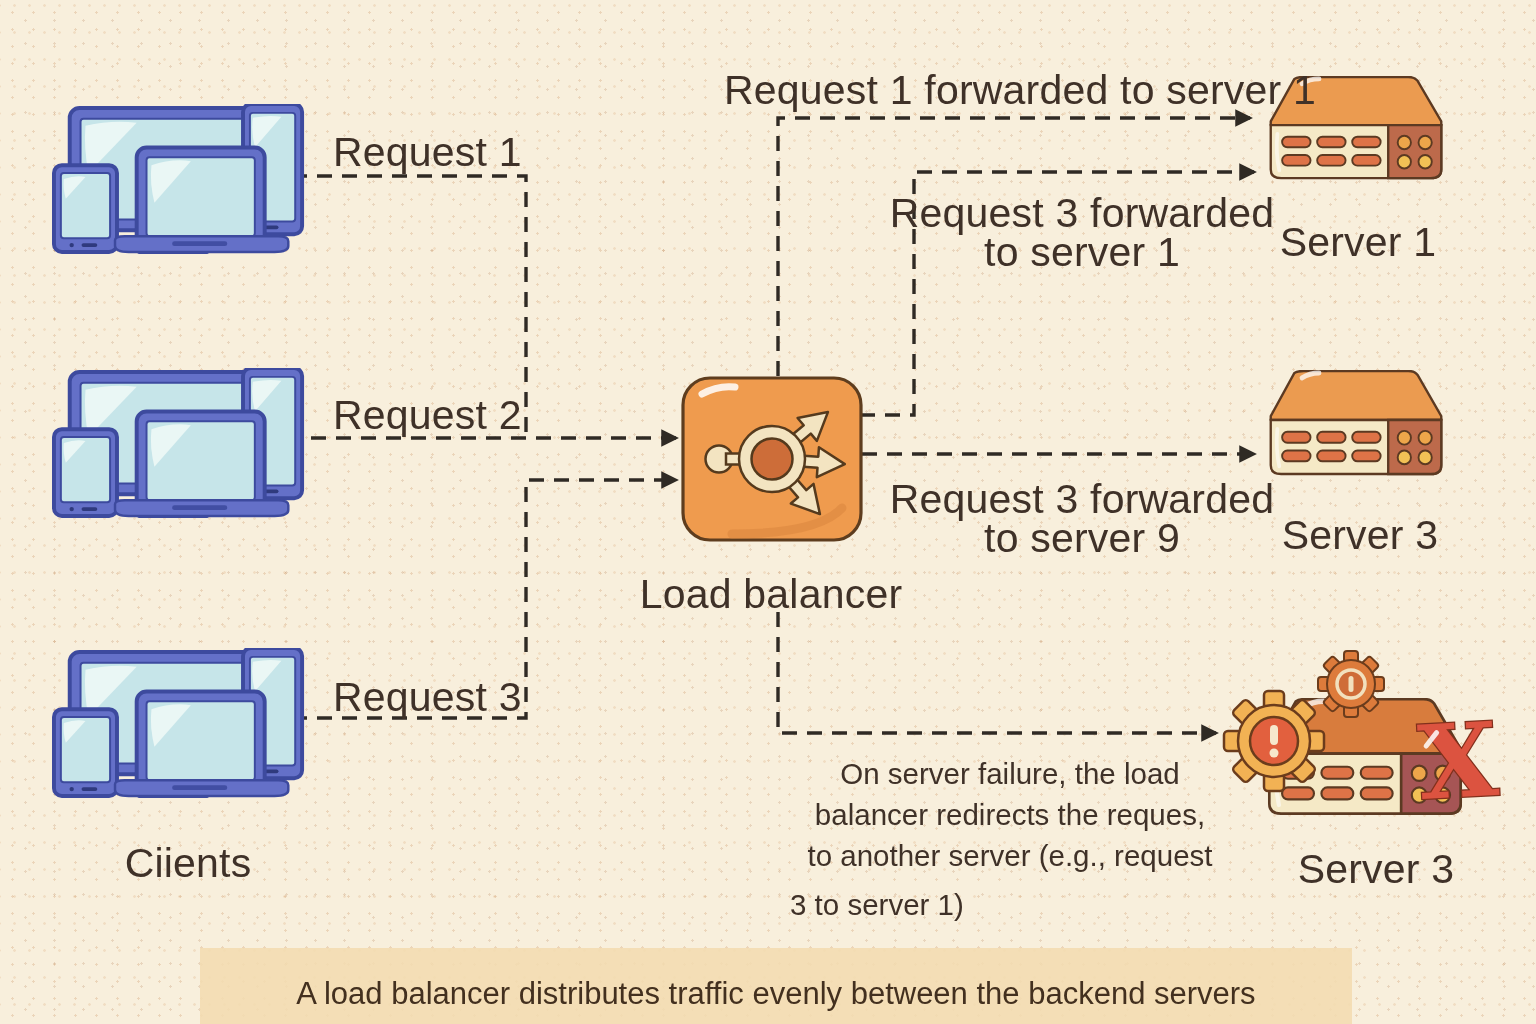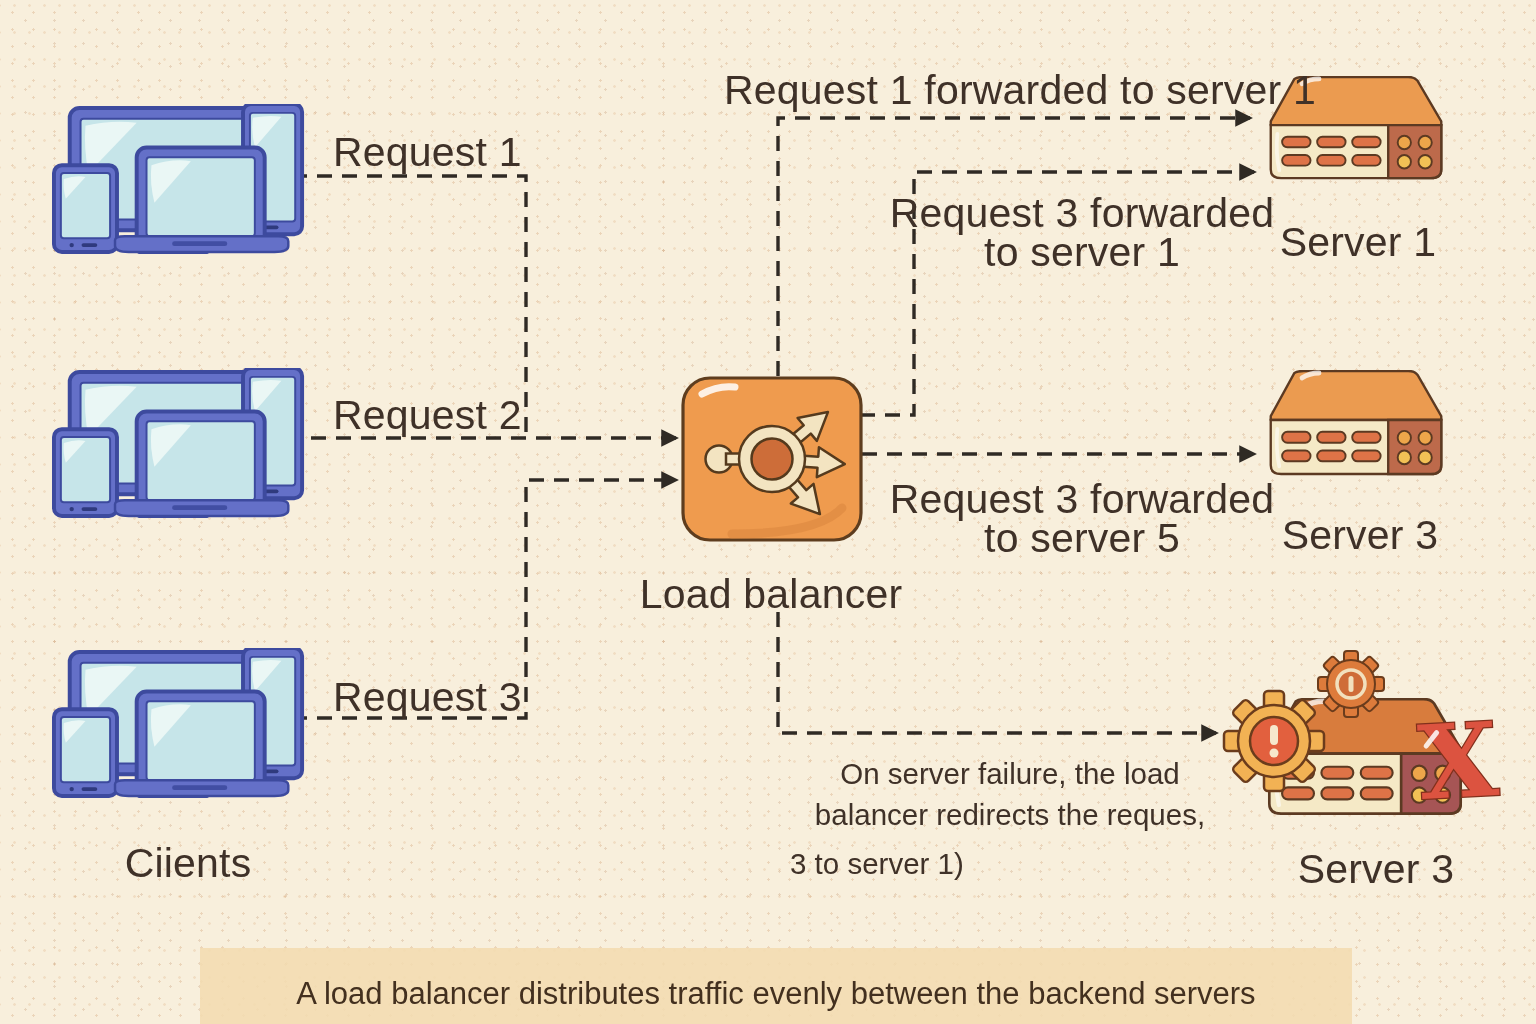--- a/index.html
+++ b/index.html
@@ -177,34 +177,35 @@
 
   <div class="lbl ctr" style="left:1020px;top:66px;">Request 1 forwarded to server 1</div>
 
   <div class="lbl ctr two-line" style="left:1082px;top:194px;">
     <div>Request 3 forwarded</div>
     <div>to server 1</div>
   </div>
 
   <div class="lbl ctr two-line" style="left:1082px;top:480px;">
     <div>Request 3 forwarded</div>
-    <div>to server 5</div>
+    <div>to server 9</div>
   </div>
 
   <div class="lbl ctr" style="left:771px;top:570px;text-align:center;">Load balancer</div>
 
   <div class="lbl ctr" style="left:1358px;top:218px;">Server 1</div>
   <div class="lbl ctr" style="left:1360px;top:511px;">Server 3</div>
   <div class="lbl ctr" style="left:1376px;top:845px;">Server 3</div>
 
   <div class="lbl ctr" style="left:188px;top:839px;">Ciients</div>
 
   <div class="note">
     <div class="nc">On server failure, the load</div>
     <div class="nc">balancer redirects the reques,</div>
+    <div class="nc">to another server (e.g., request</div>
     <div class="nl">3 to server 1)</div>
   </div>
 
   <div class="caption-band">
     <span>A load balancer distributes traffic evenly between the backend servers</span>
   </div>
 
 </div>
 
 </body></html>

